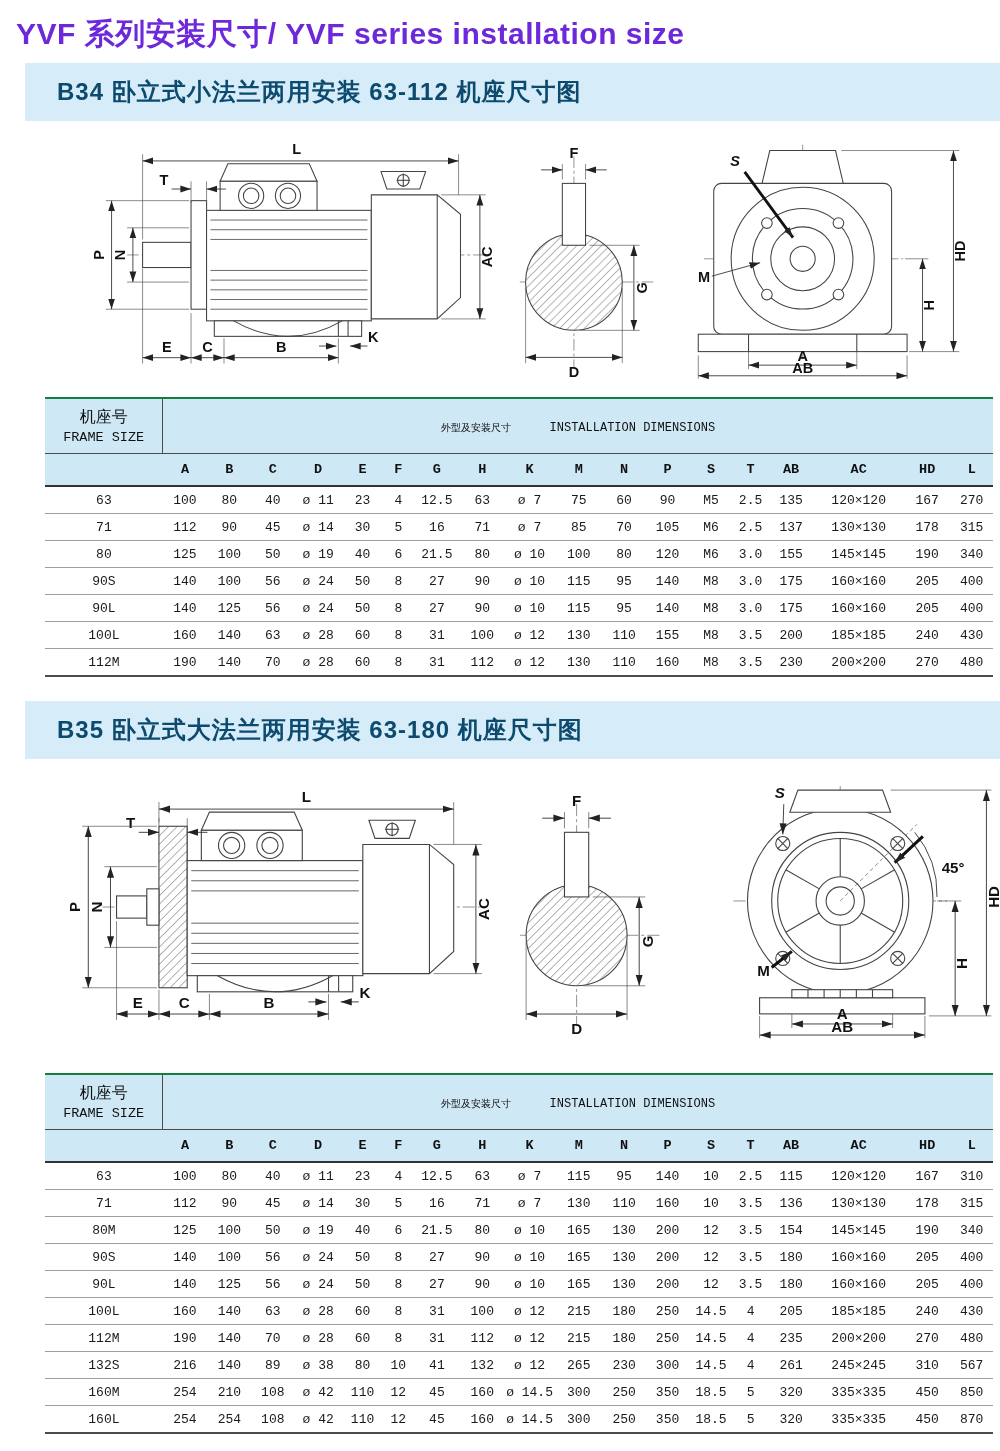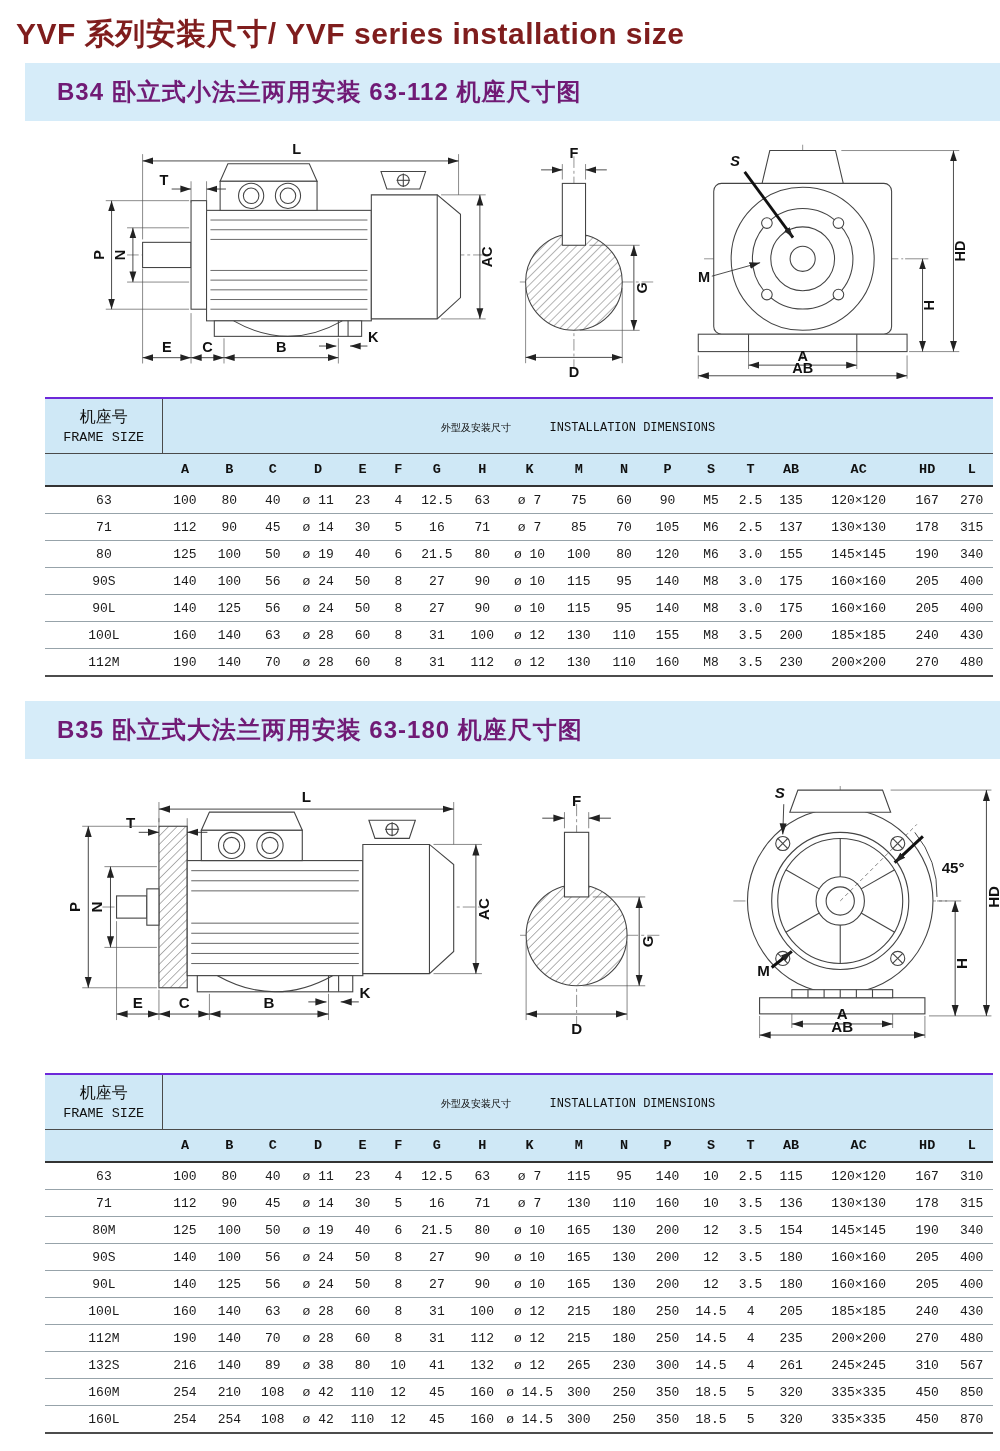--- a/index.html
+++ b/index.html
@@ -1,34 +1,34 @@
 <!DOCTYPE html>
 <html><head>
 <meta charset="utf-8">
 <style>
   html,body{margin:0;padding:0;background:#fff;}
   .page{width:1000px;height:1451px;overflow:hidden;background:#fff;
         font-family:"Liberation Sans",sans-serif;color:#111;position:relative;}
-  .page-title{color:#7f1d1d;font-size:30px;font-weight:bold;padding:14px 0 8px 16px;letter-spacing:0.5px;}
+  .page-title{color:#6d28d9;font-size:30px;font-weight:bold;padding:14px 0 8px 16px;letter-spacing:0.5px;}
   .band{background:#d6ecf9;margin-left:25px;padding:13px 0 13px 32px;
-        font-size:24px;font-weight:bold;color:#701a75;letter-spacing:1px;}
+        font-size:24px;font-weight:bold;color:#0c4a6e;letter-spacing:1px;}
   .figure{display:flex;align-items:flex-start;}
   .fig1{padding:6px 0 2px 78px;gap:18px;height:258px;}
   .fig2{padding:10px 0 2px 58px;gap:22px;height:292px;}
   svg text{font-family:"Liberation Sans",sans-serif;font-size:15px;font-weight:bold;fill:#111;}
   svg .ln{stroke:#444;stroke-width:1.1;fill:none;}
   svg .fw{fill:#fff;stroke:#444;stroke-width:1.1;}
   svg .fin{stroke:#555;stroke-width:0.9;}
   svg .dim{stroke:#333;stroke-width:0.9;fill:none;}
   svg .ext{stroke:#555;stroke-width:0.7;fill:none;}
   svg .cl{stroke:#777;stroke-width:0.8;stroke-dasharray:12 3 3 3;fill:none;}
   svg .thick{stroke:#111;stroke-width:3;fill:none;}
   
   table.dims{border-collapse:collapse;margin:10px 0 0 45px;width:948px;table-layout:fixed;
-             border-top:2px solid #6d28d9;border-bottom:2px solid #4c4c4c;}
+             border-top:2px solid #15803d;border-bottom:2px solid #4c4c4c;}
   table.dims thead{background:#cfe8f6;}
   th.frame-h{border-right:1.5px solid #4a4a4a;border-bottom:1.5px solid #4a4a4a;
              height:52px;font-weight:normal;}
   th.dims-h{border-bottom:1.5px solid #4a4a4a;font-weight:normal;}
   .frame-cn{font-size:16px;}
   .frame-en{font-family:Liberation Mono, monospace;font-size:13.5px;margin-top:2px;}
   .dims-cn{font-size:10px;}
   .dims-en{font-family:"Liberation Mono",monospace;font-size:12px;margin-left:34px;}
   tr.letters th{font-family:"Liberation Mono",monospace;font-size:13.5px;font-weight:bold;
                 height:29px;border-bottom:2px solid #333;}

